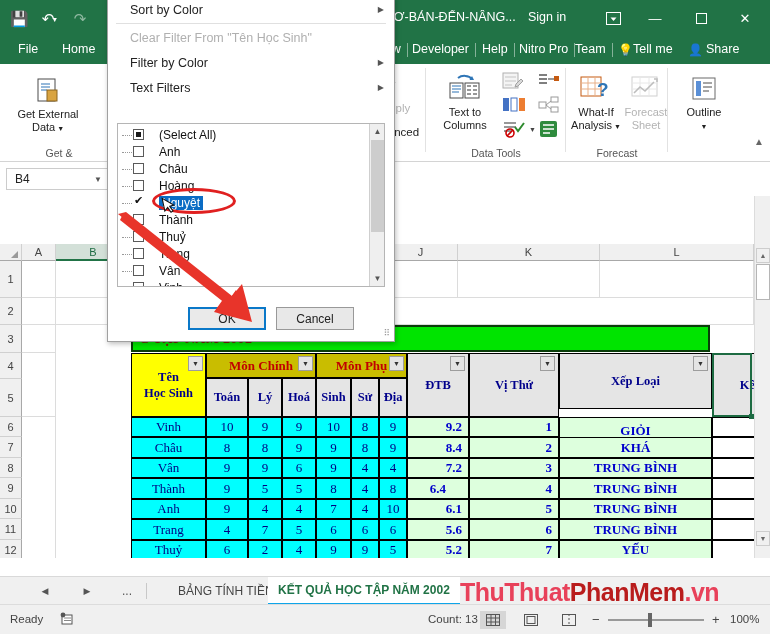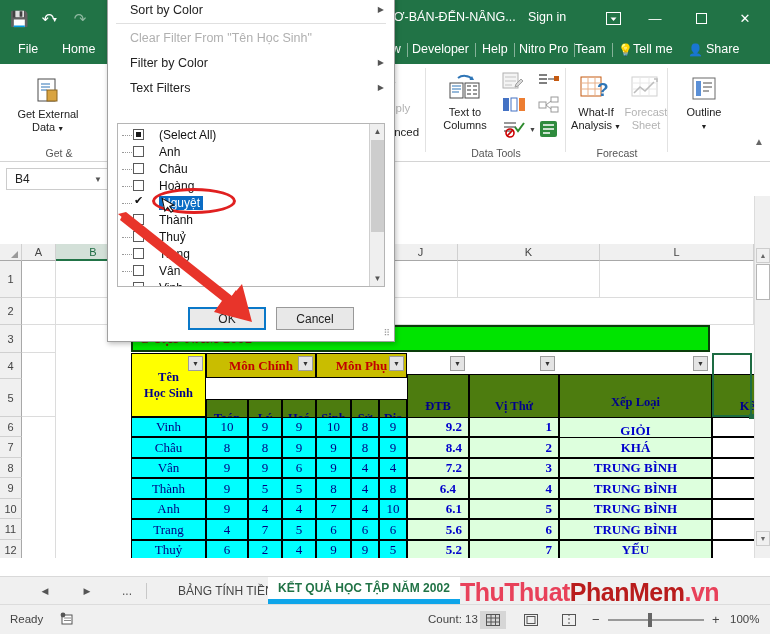--- a/index.html
+++ b/index.html
@@ -102,21 +102,21 @@
   .banner {
     position: absolute; background: #00e400; border: 2px solid #0a3d0a;
     font-family: "Liberation Serif", serif; font-weight: bold; font-size: 14px;
     color: #7a1b0a; display: flex; align-items: center; padding-left: 6px; letter-spacing: .3px;
   }
   .wm-row1 {
     position: absolute; font-family: "Liberation Serif", serif; font-weight: bold;
     font-size: 22px; color: #c00000; text-decoration: underline; white-space: nowrap;
   }
   .hdr-yellow { background: #ffff00; color: #00008b; font-weight: bold; font-size: 12.5px; }
-  .hdr-olive  { background: #4d7c0f; color: #00008b; font-weight: bold; font-size: 12.5px; margin-top: 21px; }
+  .hdr-olive  { background: #e5e5e5; color: #00008b; font-weight: bold; font-size: 12.5px; }
   .hdr-olive-red { background: #c9bd00; color: #c00000; font-weight: bold; font-size: 13px; }
   .d-cyan  { background: #00ffff; color: #000080; font-size: 13px; }
   .d-mint  { background: #ddffdd; color: #0000cc; font-weight: bold; font-size: 13px; }
   .d-white { background: #fff; color: #e00000; font-weight: bold; font-size: 13px; }
   .fdrop {
     position: absolute; width: 15px; height: 15px; background: #e4e4e4;
     border: 1px solid #9d9d9d; display: flex; align-items: center; justify-content: center;
     font-size: 7px; color: #333;
   }
   .selbox { position: absolute; border: 2px solid #1d6b42; pointer-events: none; }
@@ -131,21 +131,21 @@
      font-size: 7px; color: #666; }
 
   
   .tabbar { position: absolute; top: 576px; left: 0; width: 770px; height: 28px;
      background: #f0f0f0; border-top: 1px solid #d9d9d9; }
   .navarrow { position: absolute; top: 6px; width: 18px; height: 16px; display: flex;
      align-items: center; justify-content: center; font-size: 9px; color: #555; }
   .sheettab { position: absolute; top: 0; height: 28px; display: flex; align-items: center;
      padding: 0 10px; font-size: 12px; color: #444; }
   .sheettab.active { background: #fff; color: #217346; font-weight: bold;
-     border-bottom: 6px solid #0ea5e9; }
+     border-bottom: 2px solid #0ea5e9; }
   .wmark { position: absolute; top: 578px; left: 460px; font-size: 25px; font-weight: bold;
      font-family: "Liberation Sans", sans-serif; white-space: nowrap; letter-spacing: -.5px; }
   .wm-r { color: #e8415a; } .wm-b { color: #b91c1c; }
 
   
   .statusbar { position: absolute; top: 604px; left: 0; width: 770px; height: 30px;
      background: #f0f0f0; border-top: 1px solid #dcdcdc; }
   .st-text { position: absolute; top: 8px; font-size: 11.5px; color: #444; }
   .viewbtn { position: absolute; top: 6px; width: 26px; height: 18px; display: flex;
      align-items: center; justify-content: center; font-size: 12px; color: #555; }
@@ -504,21 +504,21 @@
       <div class="tcell d-mint" style="left:559px;top:262px;width:153px;height:20px">TRUNG BÌNH</div>
       <div class="tcell d-white" style="left:712px;top:262px;width:168px;height:20px">TB</div>
 
       <div class="tcell d-cyan" style="left:131px;top:282px;width:75px;height:21px">Thành</div>
       <div class="tcell d-cyan" style="left:206px;top:282px;width:42px;height:21px">9</div>
       <div class="tcell d-cyan" style="left:248px;top:282px;width:34px;height:21px">5</div>
       <div class="tcell d-cyan" style="left:282px;top:282px;width:34px;height:21px">5</div>
       <div class="tcell d-cyan" style="left:316px;top:282px;width:35px;height:21px">8</div>
       <div class="tcell d-cyan" style="left:351px;top:282px;width:28px;height:21px">4</div>
       <div class="tcell d-cyan" style="left:379px;top:282px;width:28px;height:21px">8</div>
-      <div class="tcell d-mint" style="left:407px;top:282px;width:62px;height:21px;justify-content:flex-end;padding-right:12px">6.4</div>
+      <div class="tcell d-mint" style="left:407px;top:282px;width:62px;height:21px;justify-content:flex-end;padding-right:22px">6.4</div>
       <div class="tcell d-mint" style="left:469px;top:282px;width:90px;height:21px;justify-content:flex-end;padding-right:6px">4</div>
       <div class="tcell d-mint" style="left:559px;top:282px;width:153px;height:21px">TRUNG BÌNH</div>
       <div class="tcell d-white" style="left:712px;top:282px;width:168px;height:21px">TB</div>
 
       <div class="tcell d-cyan" style="left:131px;top:303px;width:75px;height:20px">Anh</div>
       <div class="tcell d-cyan" style="left:206px;top:303px;width:42px;height:20px">9</div>
       <div class="tcell d-cyan" style="left:248px;top:303px;width:34px;height:20px">4</div>
       <div class="tcell d-cyan" style="left:282px;top:303px;width:34px;height:20px">4</div>
       <div class="tcell d-cyan" style="left:316px;top:303px;width:35px;height:20px">7</div>
       <div class="tcell d-cyan" style="left:351px;top:303px;width:28px;height:20px">4</div>

